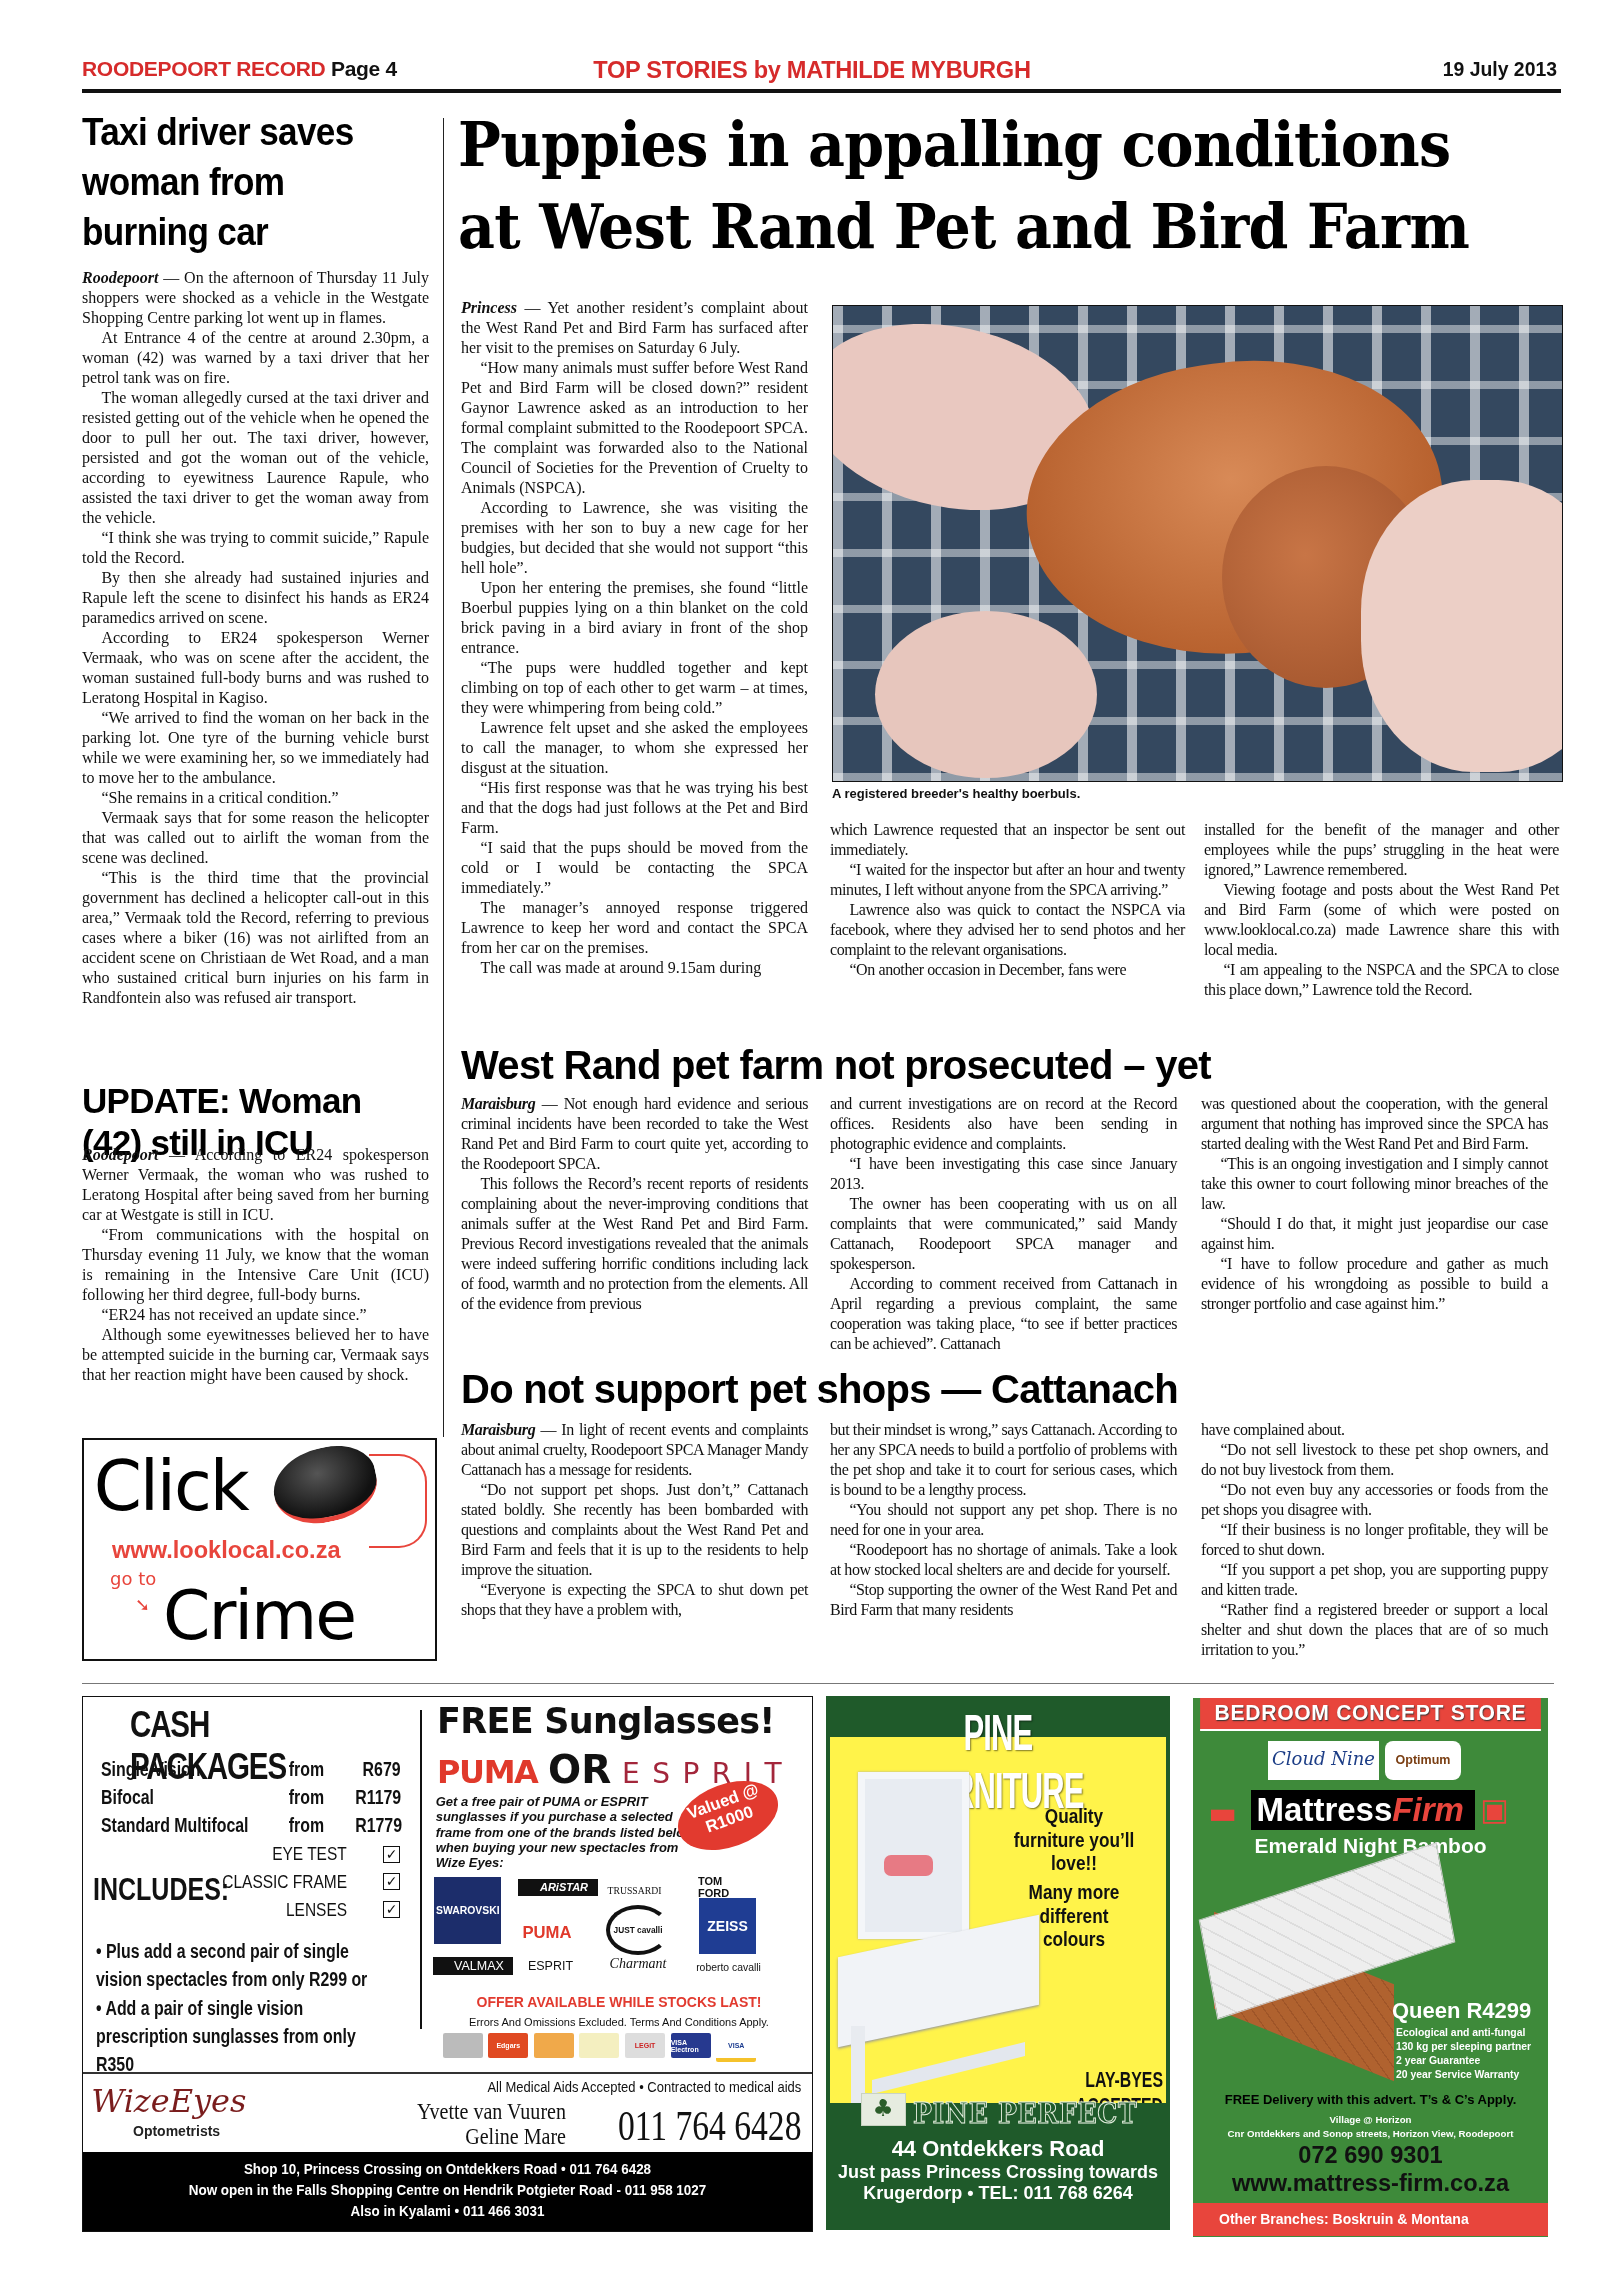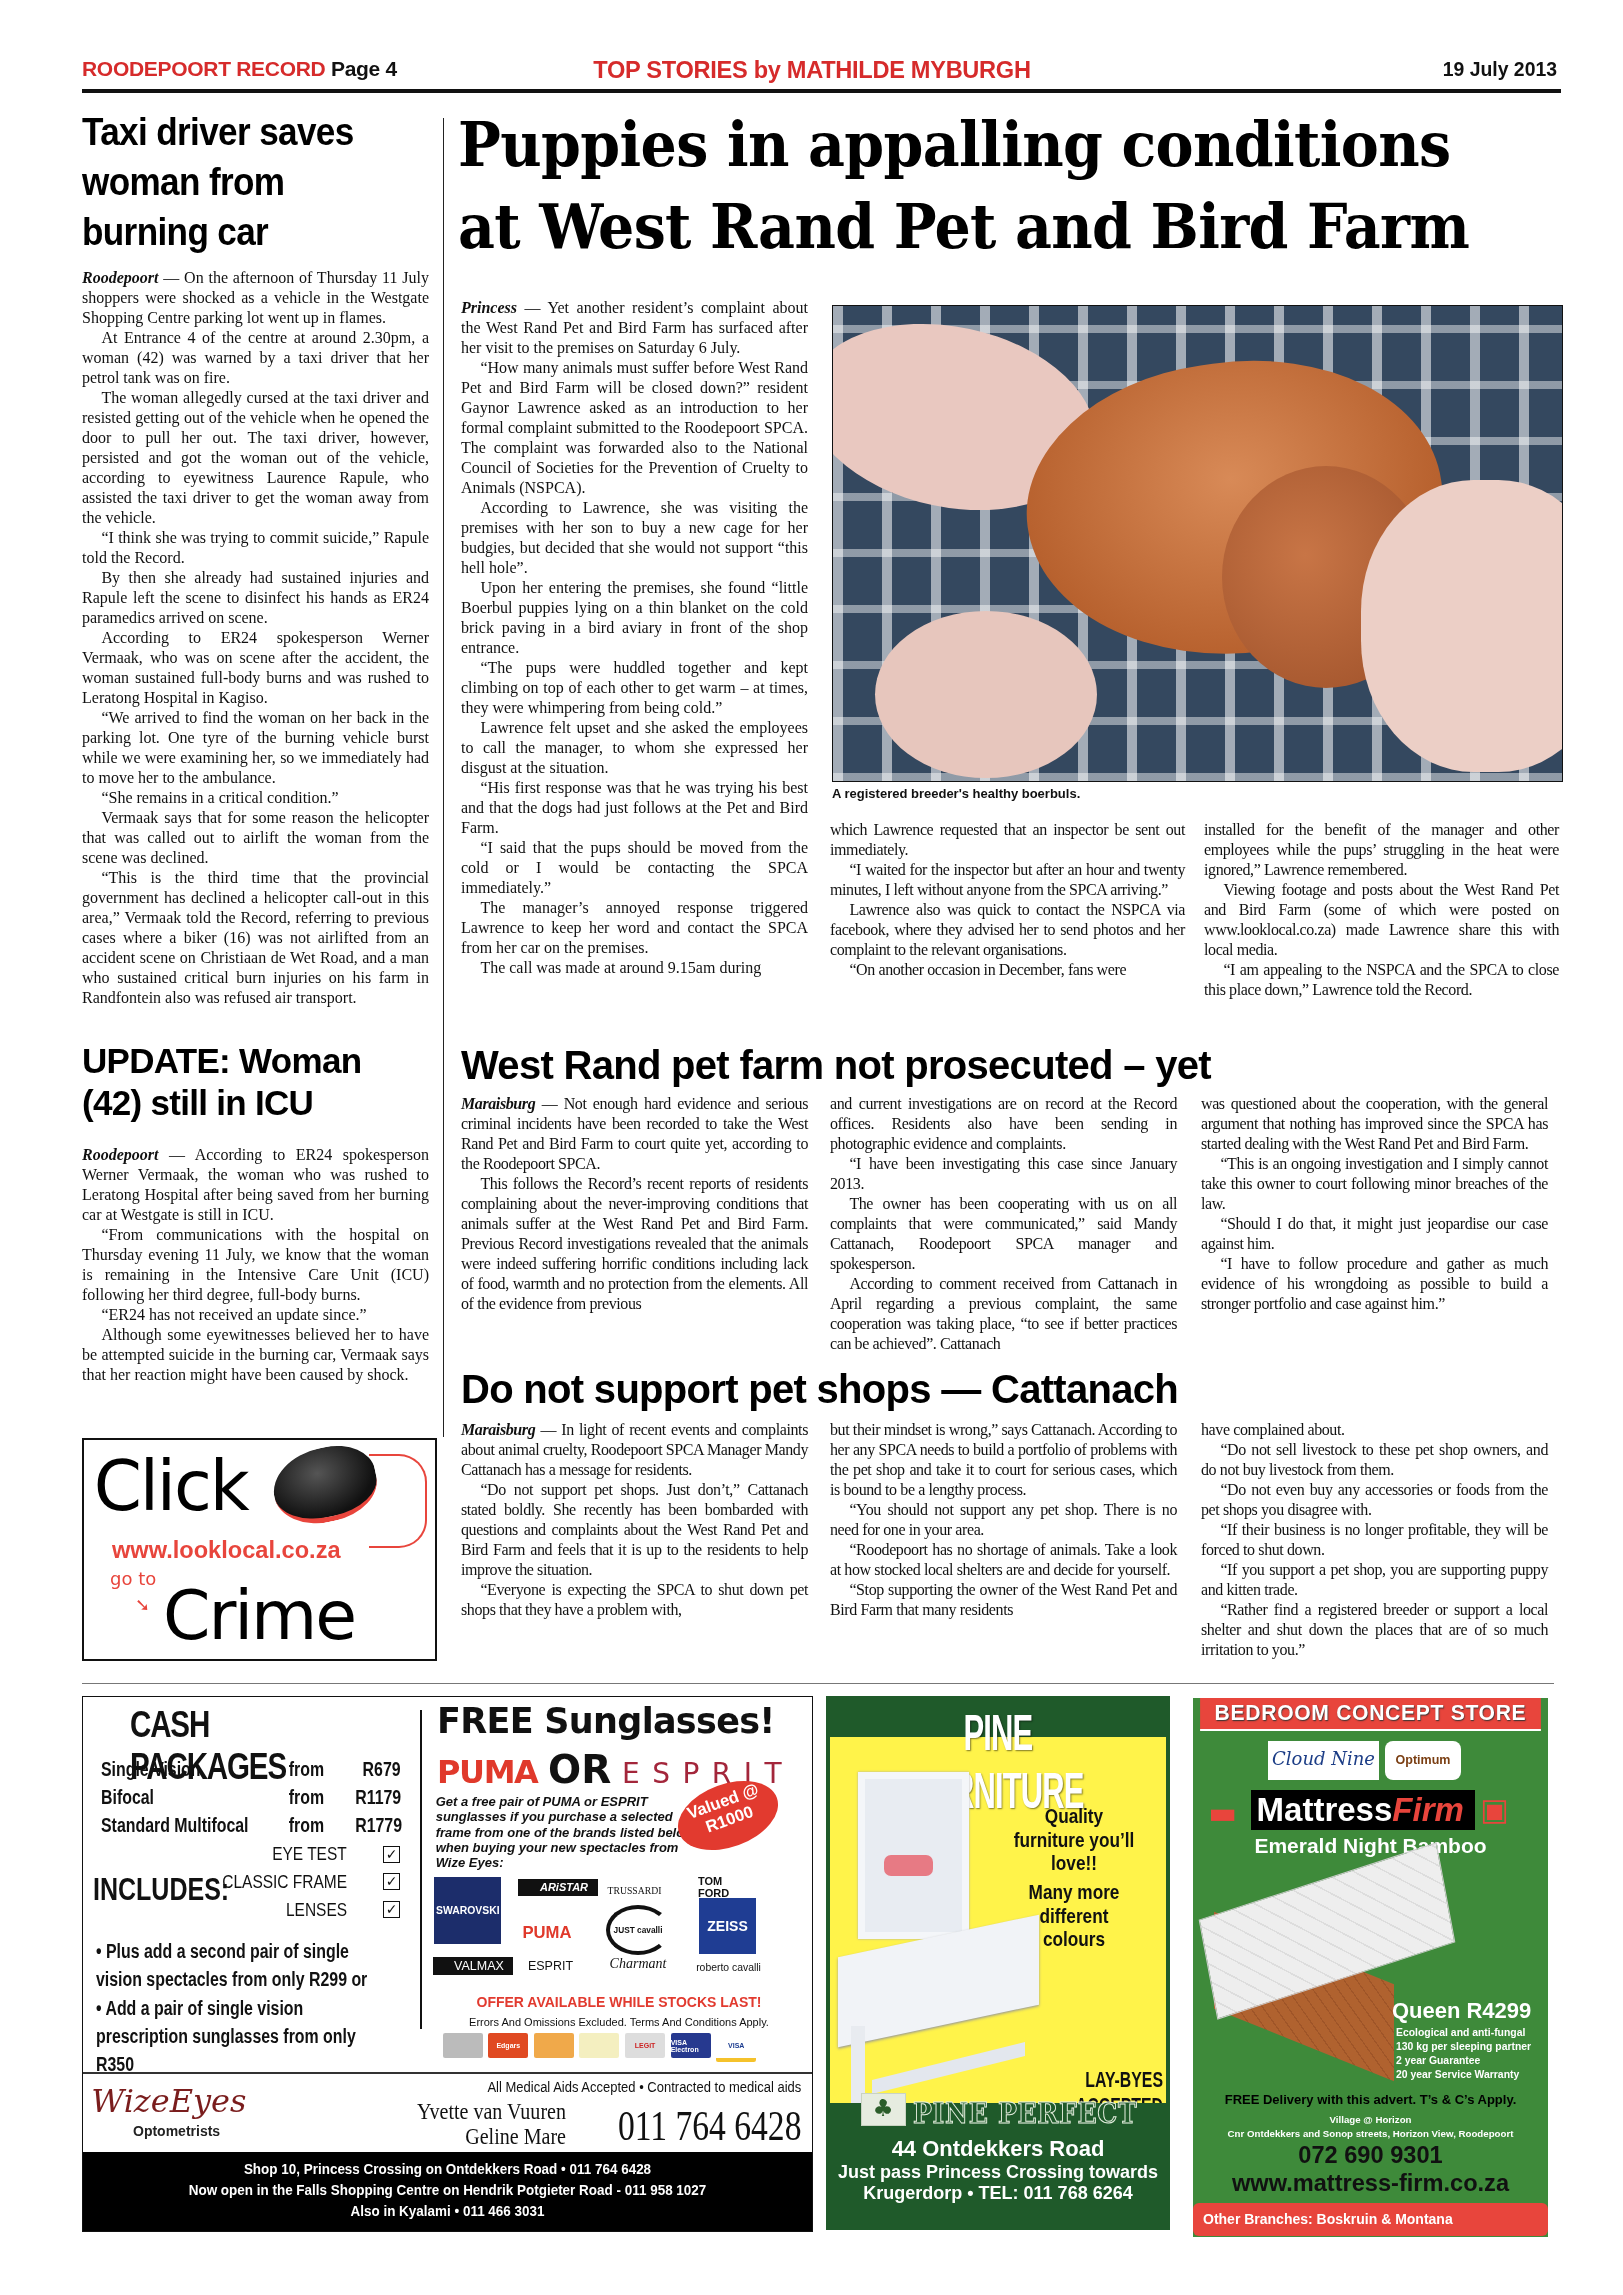--- a/index.html
+++ b/index.html
@@ -113,21 +113,21 @@
   .mattress .chair { position:absolute; left:287px; top:94px; font:30.5px "DejaVu Sans", sans-serif; color:#e8453c; }
   .mattress .model { position:absolute; left:0; width:100%; top:136px; text-align:center; color:#fff; font:bold 21px "Liberation Sans", sans-serif; }
   .mattress .mat-top { position:absolute; left:15.3px; top:180px; width:236px; height:104px; background:repeating-linear-gradient(45deg,#eee 0 12.5px,#ddd 12.5px 14px); transform:skewY(-18deg) skewX(10deg); border:1.4px solid #ccc; }
   .mattress .mat-base { position:absolute; left:21px; top:250px; width:180px; height:97px; background:repeating-linear-gradient(45deg,#b0622f 0 11px,#9f5528 11px 12.5px); transform:skewY(22deg); }
   .mattress .queen { position:absolute; right:16.7px; top:300px; color:#fff; font:bold 22px "Liberation Sans", sans-serif; }
   .mattress .feat { position:absolute; left:203px; top:328px; color:#fff; font:bold 10.4px "Liberation Sans", sans-serif; line-height:14px; }
   .mattress .deliv { position:absolute; left:0; width:100%; top:394px; text-align:center; font:bold 13px "Liberation Sans", sans-serif; color:#000; }
   .mattress .village { position:absolute; left:0; width:100%; top:415px; text-align:center; color:#fff; font:bold 9.7px "Liberation Sans", sans-serif; line-height:14px; }
   .mattress .phone { position:absolute; left:0; width:100%; top:444px; text-align:center; font:bold 23.6px "Liberation Sans", sans-serif; }
   .mattress .web { position:absolute; left:0; width:100%; top:472px; text-align:center; font:bold 23.6px "Liberation Sans", sans-serif; }
-  .mattress .branches { position:absolute; left:0; top:505px; width:100%; height:33px; background:#e8453c; color:#fff; font:bold 14px "Liberation Sans", sans-serif; line-height:33px; padding-left:10px; box-sizing:border-box;border-radius:6px; }
+  .mattress .branches { position:absolute; left:0; top:505px; width:100%; height:33px; background:#e8453c; color:#fff; font:bold 14px "Liberation Sans", sans-serif; line-height:33px; padding-left:26px; box-sizing:border-box; }
 </style>
 </head>
 <body>
 
 <div class="abs mast-left"><span class="red">ROODEPOORT RECORD</span> <span>Page 4</span></div>
 <div class="abs mast-center">TOP STORIES by MATHILDE MYBURGH</div>
 <div class="abs mast-right">19 July 2013</div>
 <div class="abs mast-rule"></div>
 
 <div class="abs hl-sans" style="left:82px;top:107px;width:347px;font-size:39px;line-height:50px;transform:scaleX(0.9);transform-origin:left top;">
@@ -141,21 +141,21 @@
   <p>The woman allegedly cursed at the taxi driver and resisted getting out of the vehicle when he opened the door to pull her out. The taxi driver, however, persisted and got the woman out of the vehicle, according to eyewitness Laurence Rapule, who assisted the taxi driver to get the woman away from the vehicle.</p>
   <p>“I think she was trying to commit suicide,” Rapule told the Record.</p>
   <p>By then she already had sustained injuries and Rapule left the scene to disinfect his hands as ER24 paramedics arrived on scene.</p>
   <p>According to ER24 spokesperson Werner Vermaak, who was on scene after the accident, the woman sustained full-body burns and was rushed to Leratong Hospital in Kagiso.</p>
   <p>“We arrived to find the woman on her back in the parking lot. One tyre of the burning vehicle burst while we were examining her, so we immediately had to move her to the ambulance.</p>
   <p>“She remains in a critical condition.”</p>
   <p>Vermaak says that for some reason the helicopter that was called out to airlift the woman from the scene was declined.</p>
   <p>“This is the third time that the provincial government has declined a helicopter call-out in this area,” Vermaak told the Record, referring to previous cases where a biker (16) was not airlifted from an accident scene on Christiaan de Wet Road, and a man who sustained critical burn injuries on his farm in Randfontein also was refused air transport.</p>
 </div>
 
-<div class="abs hl-sans" style="left:82px;top:1040px;width:347px;font-size:35px;line-height:42px;">
+<div class="abs hl-sans" style="left:82px;top:1080px;width:347px;font-size:35px;line-height:42px;">
   <div>UPDATE: Woman</div>
   <div>(42) still in ICU</div>
 </div>
 <div class="col" style="left:82px;top:1145px;width:347px;">
   <p class="first"><span class="dl">Roodepoort</span> — <span>According to ER24 spokesperson Werner Vermaak, the woman who was rushed to Leratong Hospital after being saved from her burning car at Westgate is still in ICU.</span></p>
   <p>“From communications with the hospital on Thursday evening 11 July, we know that the woman is remaining in the Intensive Care Unit (ICU) following her third degree, full-body burns.</p>
   <p>“ER24 has not received an update since.”</p>
   <p>Although some eyewitnesses believed her to have be attempted suicide in the burning car, Vermaak says that her reaction might have been caused by shock.</p>
 </div>
 

